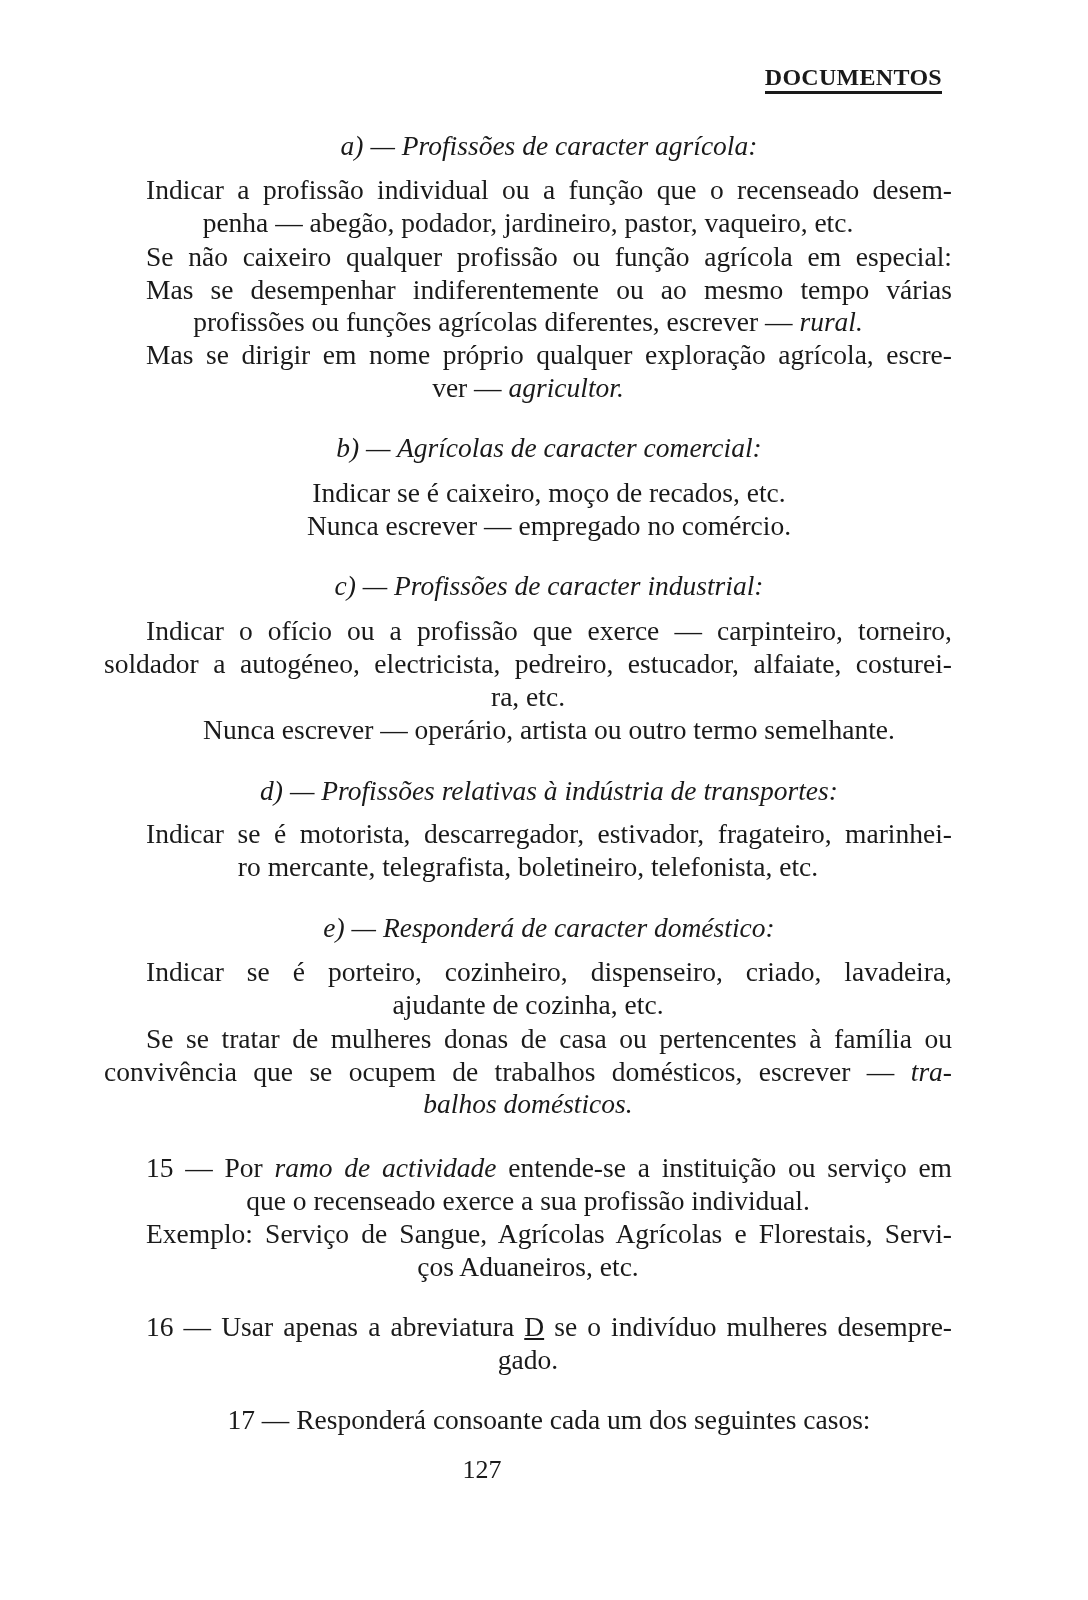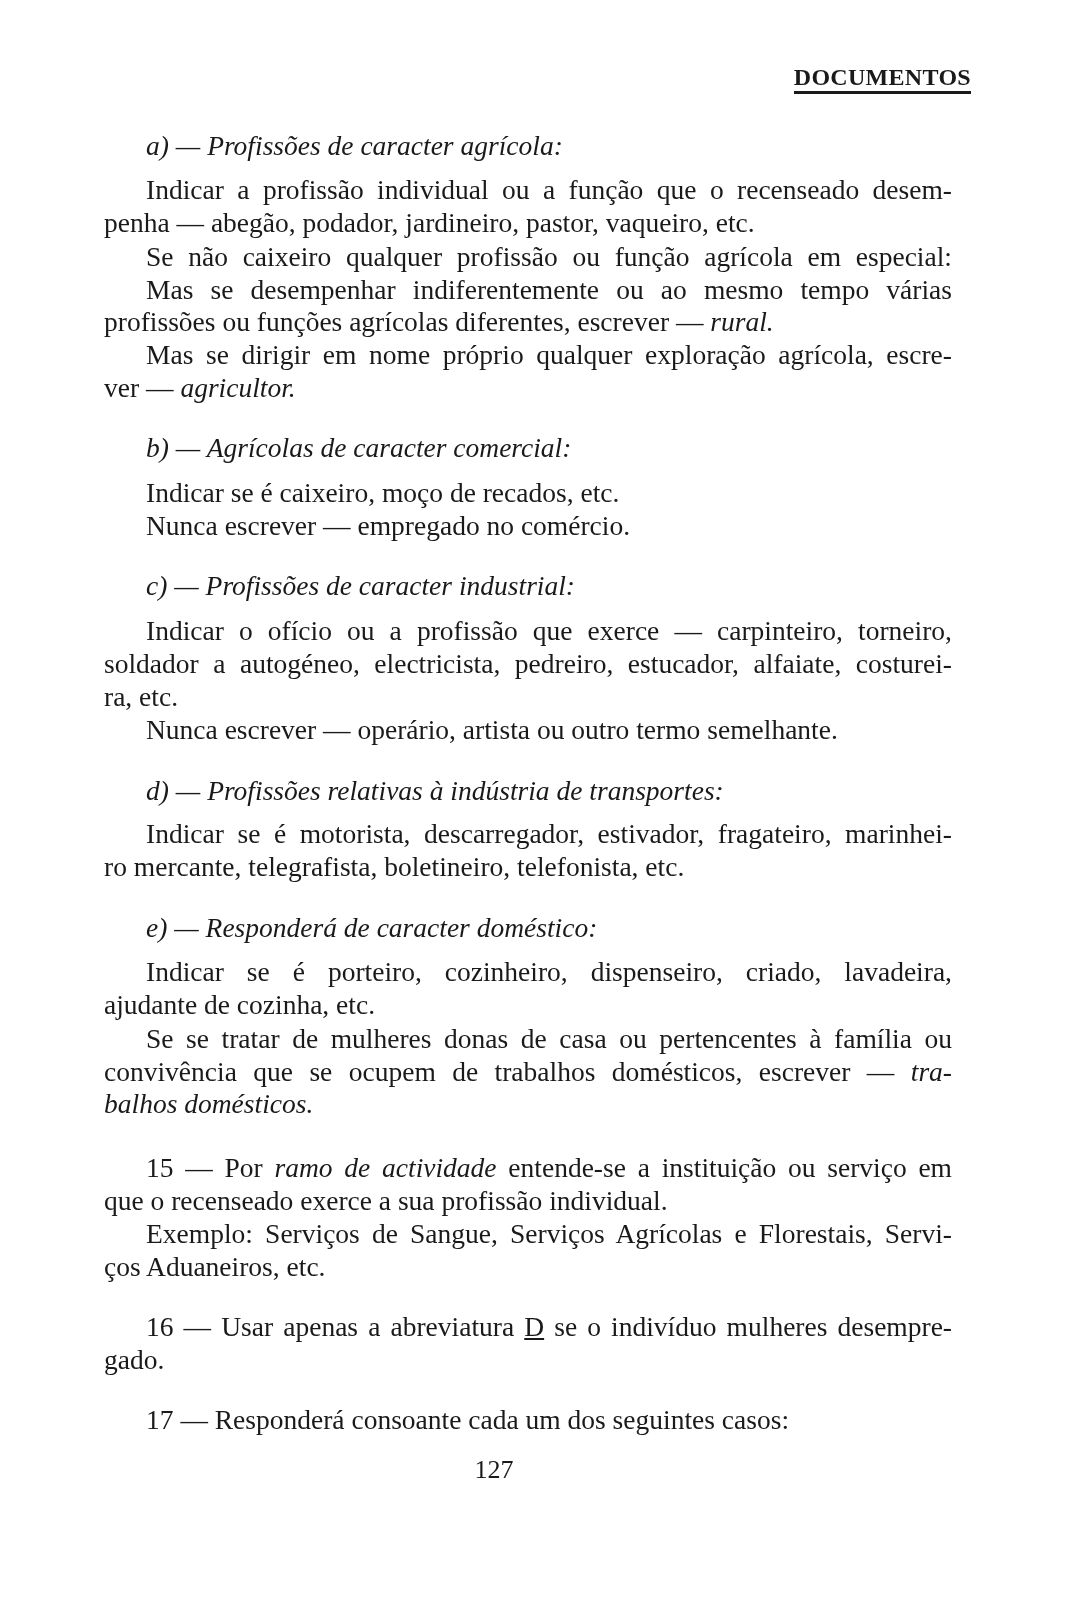--- a/index.html
+++ b/index.html
@@ -16,45 +16,46 @@
       color: #1a1a1a;
     }
     .page {
       position: absolute;
       left: 104px;
       top: 0;
       width: 848px;
     }
     .running-header {
       position: absolute;
-      right: 117px;
+      right: 146px;
       top: 64px;
       font-size: 24px;
       font-weight: bold;
       letter-spacing: 0.3px;
       border-bottom: 3px solid #1a1a1a;
       padding-bottom: 1px;
       line-height: 26px;
     }
     .line {
       position: absolute;
       left: 0;
       width: 848px;
       font-size: 27.5px;
       line-height: 32px;
       white-space: nowrap;
+      text-align: center;
     }
     .line.indent { left: 42px; width: 806px; }
     .just { text-align: justify; text-align-last: justify; }
     .heading { font-style: italic; }
     em, .it { font-style: italic; }
     .ul { text-decoration: underline; }
     .page-number {
       position: absolute;
-      left: 12px;
+      left: 0;
       width: 964px;
       top: 1455px;
       text-align: center;
       font-size: 26px;
       line-height: 30px;
     }
   </style>
 </head>
 <body>
 
@@ -117,21 +118,21 @@
     <span>convivência que se ocupem de trabalhos domésticos, escrever — </span><span class="it">tra-</span>
   </div>
   <div class="line it" style="top:1088px">balhos domésticos.</div>
 
   <div class="line indent just" style="top:1152px">
     <span>15</span>
     <span>—</span>
     <span>Por </span><span class="it">ramo de actividade</span><span> entende-se a instituição ou serviço em</span>
   </div>
   <div class="line" style="top:1185px">que o recenseado exerce a sua profissão individual.</div>
-  <div class="line indent just" style="top:1218px">Exemplo: Serviços de Sangue, Serviços Agrícolas e Florestais, Servi-</div>
+  <div class="line indent just" style="top:1218px">Exemplo: Serviço de Sangue, Agrícolas Agrícolas e Florestais, Servi-</div>
   <div class="line" style="top:1251px">ços Aduaneiros, etc.</div>
 
   <div class="line indent just" style="top:1311px">
     <span>16</span>
     <span>—</span>
     <span>Usar apenas a abreviatura </span><span class="ul">D</span><span> se o indivíduo mulheres desempre-</span>
   </div>
   <div class="line" style="top:1344px">gado.</div>
 
   <div class="line indent" style="top:1404px">

